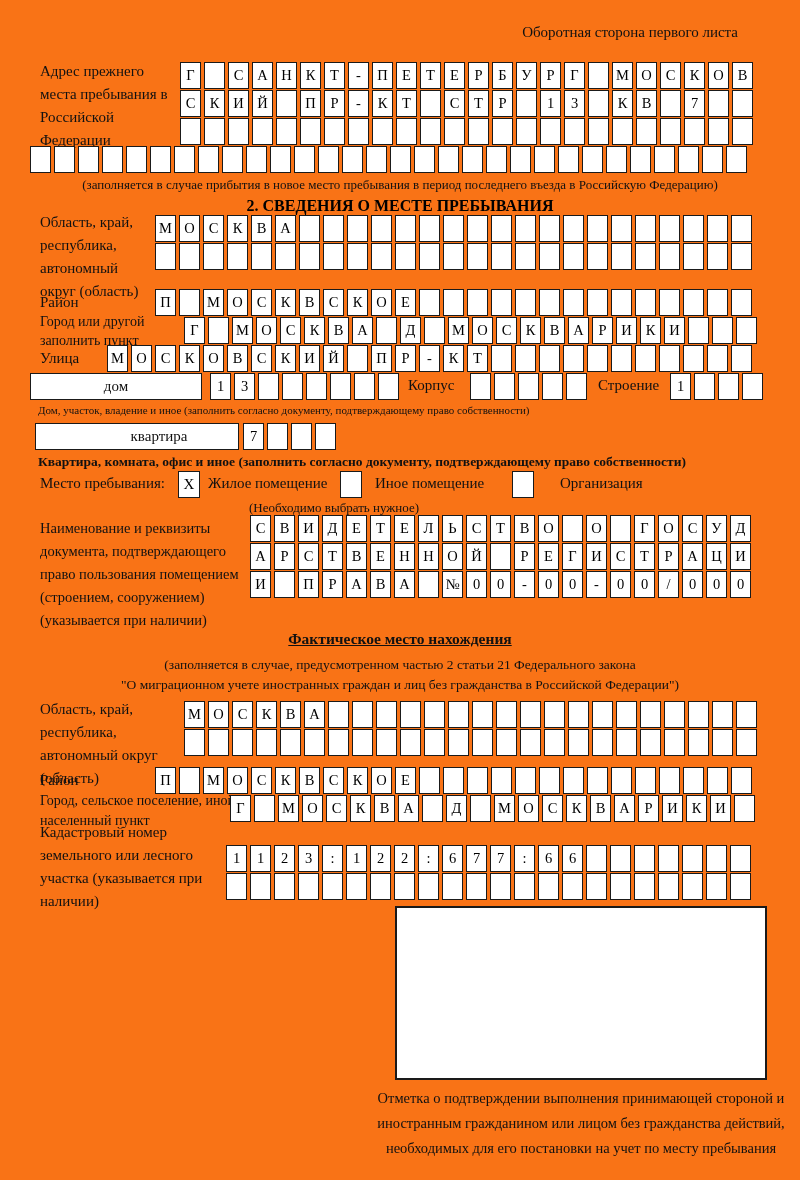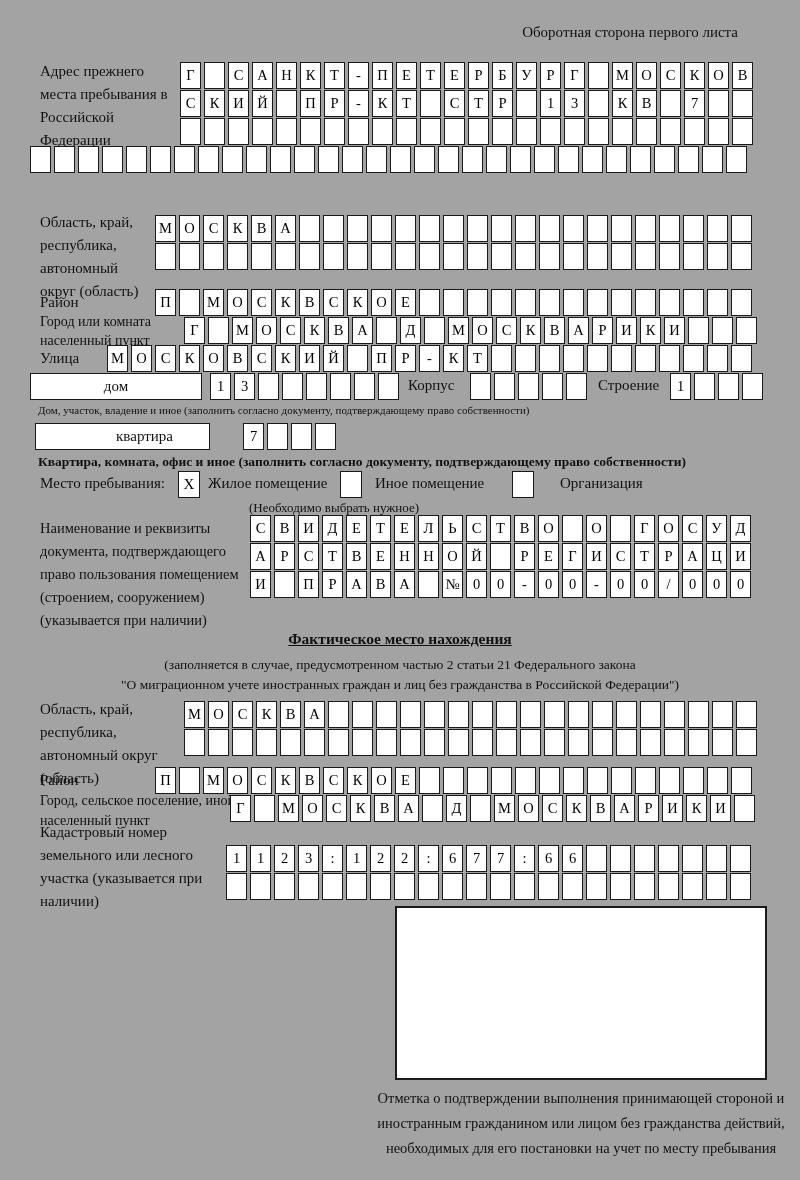--- a/index.html
+++ b/index.html
@@ -1,17 +1,17 @@
 <!DOCTYPE html>
 <html lang="ru"><head>
 <meta charset="utf-8">
 <style>
   html,body{margin:0;padding:0;background:#fff;}
   .page{
-    position:relative;width:800px;height:1180px;background:#a3a3a3;
+    position:relative;width:800px;height:1180px;background:#f97316;
     font-family:"Liberation Serif","DejaVu Serif",serif;color:#111;overflow:hidden;
   }
   .abs{position:absolute;}
   .label{font-size:15px;line-height:23px;color:#111;}
   .label-sm{font-size:14px;line-height:19px;color:#111;}
   .note{font-size:13px;color:#111;white-space:nowrap;}
   .center{left:0;width:800px;text-align:center;}
   .title{font-size:16px;font-weight:bold;color:#000;}
   .boxes{position:absolute;display:flex;gap:3px;}
   .cell{
@@ -142,21 +142,23 @@
       <div class="cell"></div>
       <div class="cell"></div>
       <div class="cell"></div>
       <div class="cell"></div>
       <div class="cell"></div>
       <div class="cell"></div>
       <div class="cell"></div>
       <div class="cell"></div>
       <div class="cell"></div>
     </div>
-
+  <div class="abs note center" style="top:177px;">(заполняется в случае прибытия в новое место пребывания в период последнего въезда в Российскую Федерацию)</div>
+
+  <div class="abs title center" style="top:197px;">2. СВЕДЕНИЯ О МЕСТЕ ПРЕБЫВАНИЯ</div>
 
   <div class="abs label" style="left:40px;top:211px;width:116px;">Область, край, республика, автономный округ (область)</div>
   <div class="boxes" style="left:155px;top:215px;">
       <div class="cell">М</div>
       <div class="cell">О</div>
       <div class="cell">С</div>
       <div class="cell">К</div>
       <div class="cell">В</div>
       <div class="cell">А</div>
       <div class="cell"></div>
@@ -229,21 +231,21 @@
       <div class="cell"></div>
       <div class="cell"></div>
       <div class="cell"></div>
       <div class="cell"></div>
       <div class="cell"></div>
       <div class="cell"></div>
       <div class="cell"></div>
       <div class="cell"></div>
     </div>
 
-  <div class="abs label-sm" style="left:40px;top:312px;width:146px;">Город или комната населенный пункт</div>
+  <div class="abs label-sm" style="left:40px;top:312px;width:146px;">Город или другой заполнить пункт</div>
   <div class="boxes" style="left:184px;top:317px;">
       <div class="cell">Г</div>
       <div class="cell"></div>
       <div class="cell">М</div>
       <div class="cell">О</div>
       <div class="cell">С</div>
       <div class="cell">К</div>
       <div class="cell">В</div>
       <div class="cell">А</div>
       <div class="cell"></div>
@@ -316,21 +318,21 @@
     </div>
   <div class="abs inline-label" style="left:598px;top:377px;">Строение</div>
   <div class="boxes" style="left:670px;top:373px;">
       <div class="cell">1</div>
       <div class="cell"></div>
       <div class="cell"></div>
       <div class="cell"></div>
     </div>
   <div class="abs note" style="left:38px;top:404px;font-size:11px;text-align:center;">Дом, участок, владение и иное (заполнить согласно документу, подтверждающему право собственности)</div>
 
-  <div class="abs widefield" style="left:35px;top:423px;width:175px;padding-left:44px;">квартира</div>
+  <div class="abs widefield" style="left:35px;top:423px;width:204px;padding-left:44px;">квартира</div>
   <div class="boxes" style="left:243px;top:423px;">
       <div class="cell">7</div>
       <div class="cell"></div>
       <div class="cell"></div>
       <div class="cell"></div>
     </div>
   <div class="abs note" style="left:38px;top:454px;font-size:13.5px;font-weight:bold;">Квартира, комната, офис и иное (заполнить согласно документу, подтверждающему право собственности)</div>
 
   <div class="abs inline-label" style="left:40px;top:475px;">Место пребывания:</div>
   <div class="checkbox" style="left:178px;top:471px;">X</div>

